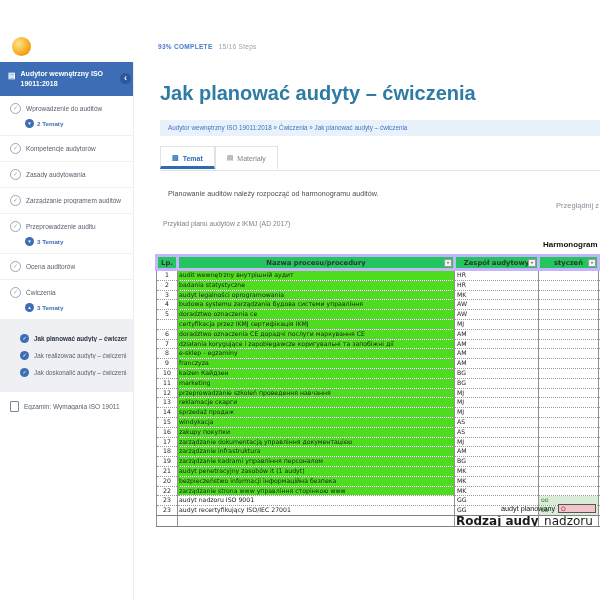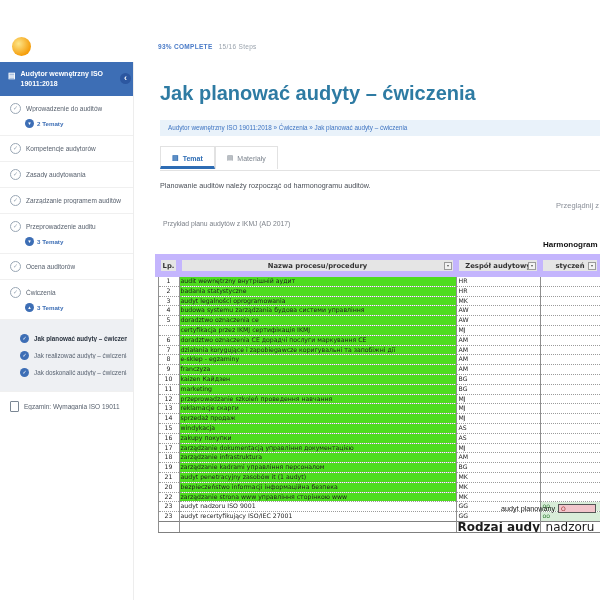--- a/index.html
+++ b/index.html
@@ -46,31 +46,31 @@
               color:#2e7ba3;white-space:nowrap;}
   #breadcrumb{position:absolute;left:26px;top:58px;right:0;height:16px;background:#e9f2fa;
               color:#3e74c2;font-size:6.3px;line-height:16px;padding-left:8px;white-space:nowrap;
               overflow:hidden;}
   #tabs{position:absolute;left:26px;top:84px;display:flex;}
   .tab{display:flex;align-items:center;gap:4px;padding:7px 11px;border:1px solid #e2e2e2;
        border-bottom:none;background:#fff;font-size:7px;color:#7d858f;cursor:pointer;}
   .tab .tab-ic{font-size:7px;}
   .tab.active{color:#2d6cb4;font-weight:bold;border-bottom:3px solid #2d6cb4;padding-bottom:4px;}
   #tabline{position:absolute;left:26px;right:0;top:108px;height:1px;background:#e2e2e2;}
-  #intro{position:absolute;left:26px;top:119px;margin:0;font-size:7.2px;color:#4a4f57;}
+  #intro{position:absolute;left:26px;top:119px;margin:8px;font-size:7.2px;color:#4a4f57;}
   #link-right{position:absolute;left:422px;top:139px;font-size:7.5px;color:#8a8f98;white-space:nowrap;cursor:pointer;}
   #caption{position:absolute;left:29px;top:158px;font-size:6.8px;color:#7d828a;white-space:nowrap;}
   #table-title{position:absolute;left:409px;top:178px;font-size:8px;font-weight:bold;color:#111;white-space:nowrap;}
   
   #plan-wrap{position:absolute;left:21px;top:192px;width:445px;overflow:hidden;}
   #plan{border-collapse:collapse;table-layout:fixed;width:452px;font-family:"DejaVu Sans",sans-serif;}
   #plan col.c-lp{width:21px;} #plan col.c-nm{width:277px;} #plan col.c-tm{width:84px;}
   #plan col.c-jan{width:60px;} #plan col.c-stub{width:10px;}
-  #plan th{border:6px solid #c4b5fd;height:11px;font-size:6.8px;font-weight:bold;text-align:center;
-           position:relative;padding:0 1px;white-space:nowrap;overflow:hidden;background:#e5e5e5;}
+  #plan th{border:3px solid #c4b5fd;height:11px;font-size:6.8px;font-weight:bold;text-align:center;
+           position:relative;padding:0 1px;white-space:nowrap;overflow:hidden;background:#22c55e;}
   #plan td{border-left:1px solid #8f8f8f;border-right:1px solid #8f8f8f;
            border-top:1px dotted #9b9b9b;border-bottom:1px dotted #9b9b9b;
            height:8.8px;font-size:6.2px;line-height:8.8px;padding:0 1px;
            white-space:nowrap;overflow:hidden;color:#1c1c1c;}
   #plan tr.footer td{border-top:1px solid #808080;border-bottom:1px solid #808080;height:10px;
                      font-size:12px;line-height:10px;}
   #plan td.lp{text-align:center;}
   #plan td.tm{padding-left:2px;}
   #plan td.jan.mark{padding-left:2px;}
   #plan .f-label{font-weight:bold;text-align:right;padding-right:2px;}

